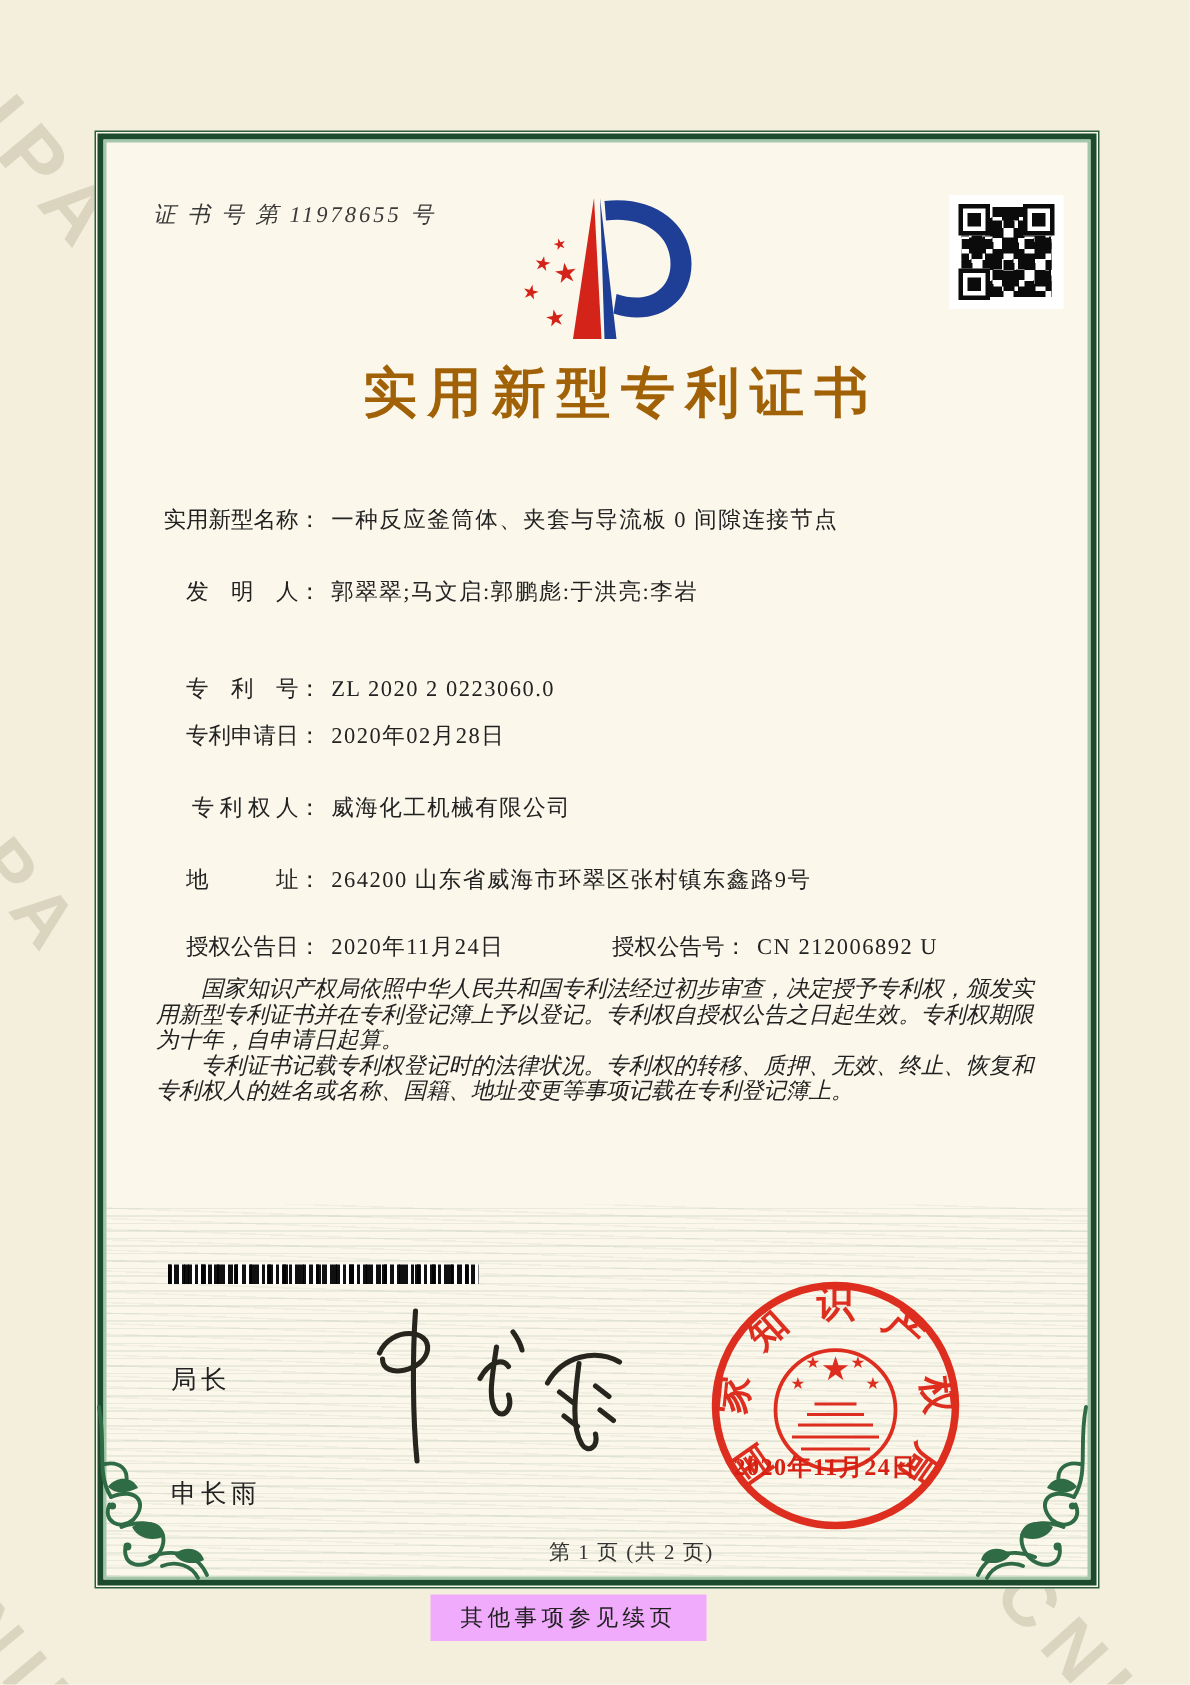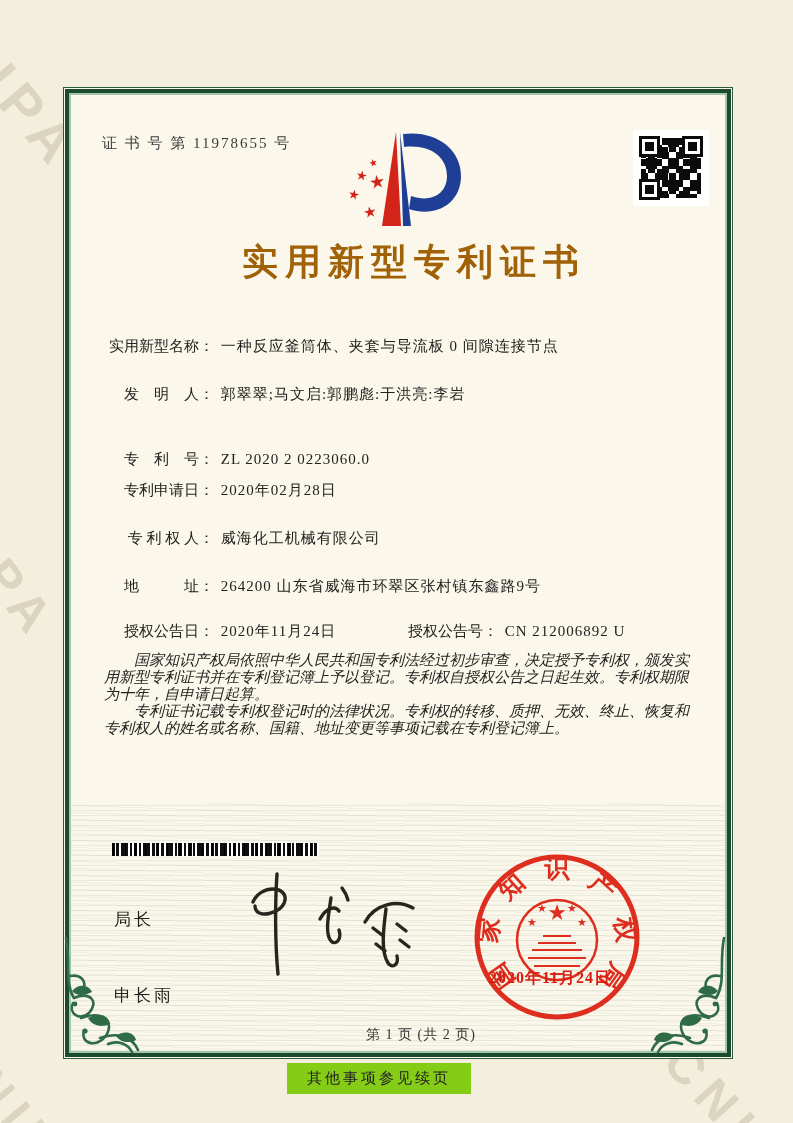--- a/index.html
+++ b/index.html
@@ -31,21 +31,21 @@
   .frame-mid{position:absolute;inset:1px;border:4px solid #1b4a2c;}
   .frame-light{position:absolute;inset:0;border:2px solid #a3c7ab;}
   .waves{
     position:absolute;left:7px;right:7px;bottom:7px;height:248px;
     background:
       repeating-linear-gradient(0deg, rgba(106,140,112,0.12) 0 1px, transparent 1px 5px),
       repeating-linear-gradient(2deg, rgba(106,140,112,0.08) 0 1px, transparent 1px 7px);
   }
 
   
-  .cert-no{position:absolute;left:102px;top:134px;font-size:15px;letter-spacing:2px;color:#3a3a3a;z-index:3;}
+  .cert-no{position:absolute;left:102px;top:134px;font-size:15px;letter-spacing:2px;color:#3a3a3a;z-index:3;font-style:italic;}
   .logo{position:absolute;left:333px;top:124px;z-index:3;}
   .qr{position:absolute;left:633px;top:130px;width:76px;height:76px;background:#fff;z-index:3;}
   .qr-inner{
     position:absolute;inset:8px;
     background:
       repeating-conic-gradient(#0b0b0b 0 25%, transparent 0 50%) 0 0/14px 14px,
       repeating-conic-gradient(#0b0b0b 0 25%, transparent 0 50%) 5px 9px/22px 22px,
       #fff;
   }
   .finder{position:absolute;width:15px;height:15px;border:3px solid #0b0b0b;background:#fff;}
@@ -87,21 +87,21 @@
     position:absolute;left:489px;top:968px;width:170px;z-index:6;
     color:#d71f12;font-weight:bold;font-size:16px;letter-spacing:1px;
   }
   .ornament{position:absolute;z-index:2;}
   .orn-left{left:58px;top:936px;}
   .orn-right{left:632px;top:936px;transform:scaleX(-1);}
 
   .page-info{position:absolute;left:63px;top:1026px;width:668px;text-align:center;
     font-size:14px;letter-spacing:1px;color:#333;z-index:4;padding-left:24px;}
   .cont-note{
-    position:absolute;left:287px;top:1063px;background:#84cc16;
+    position:absolute;left:287px;top:1063px;background:#f0abfc;
     padding:6px 20px;font-size:15px;letter-spacing:3px;color:#222;z-index:6;
   }
 </style>
 </head>
 <body>
 
 <div class="page">
 
   <span class="wm wm1">CNIPA</span>
   <span class="wm wm2">CNIPA</span>

